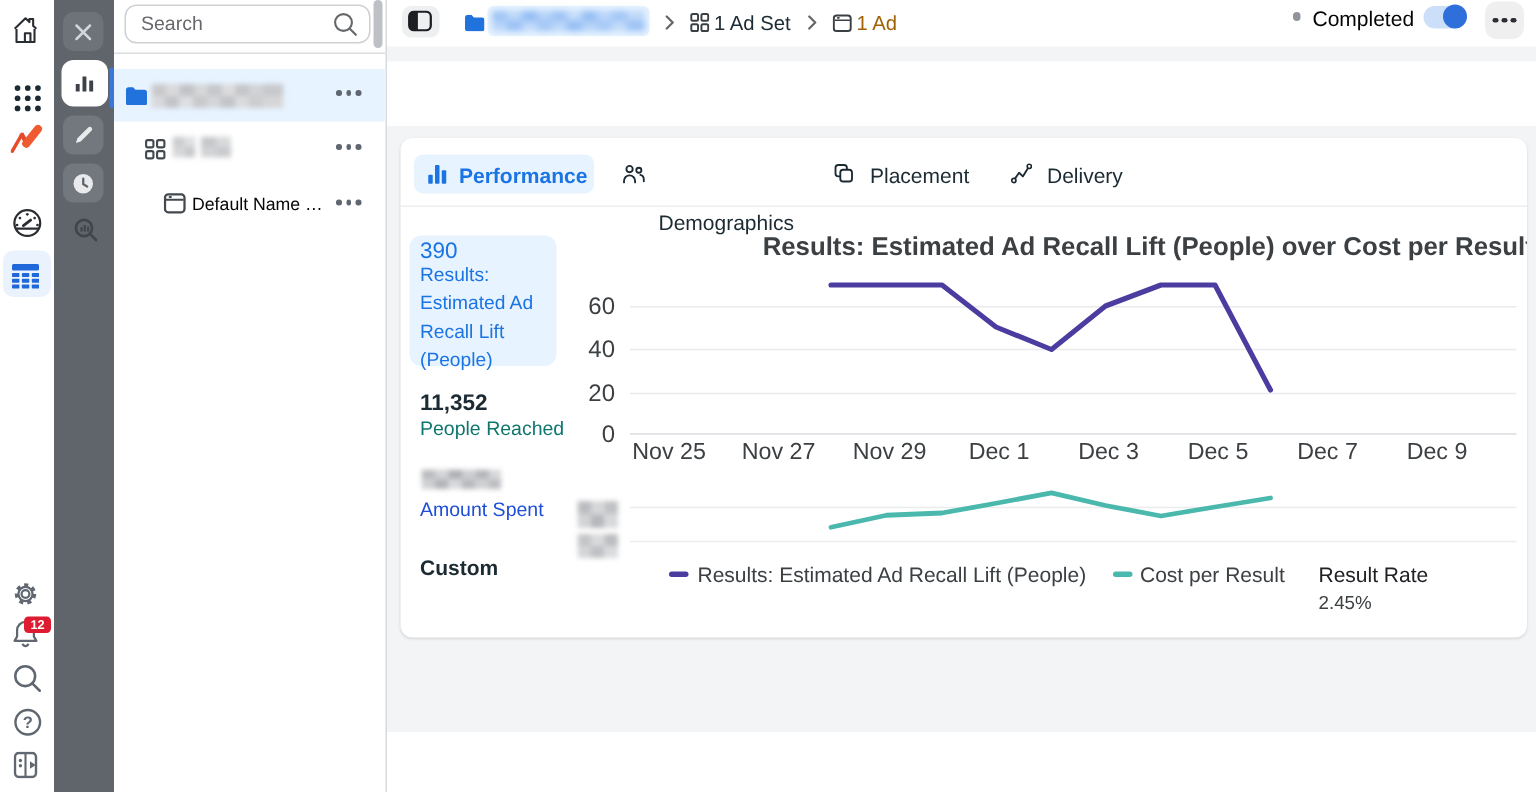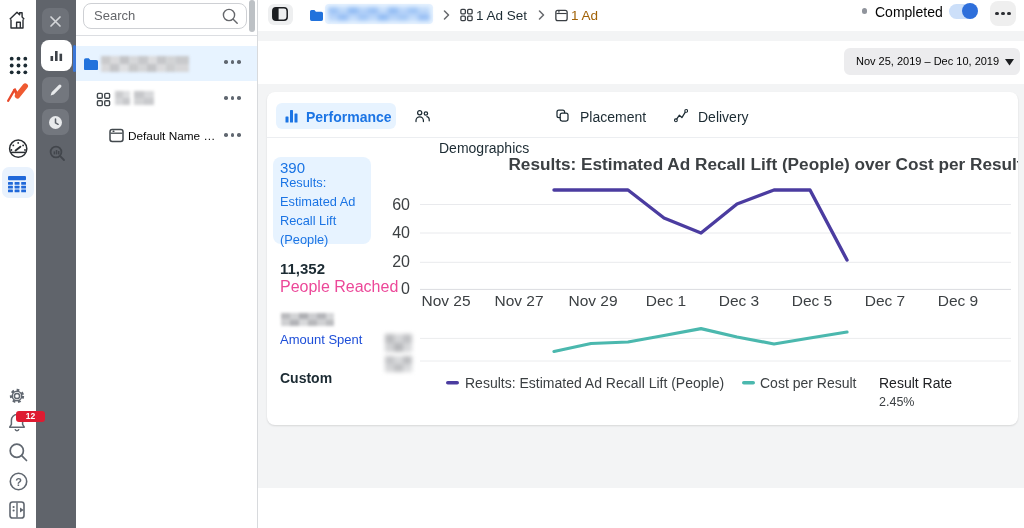--- a/index.html
+++ b/index.html
@@ -208,25 +208,20 @@
   <div class="abs" style="left:603.5px;top:8px;width:5.5px;height:5.5px;border-radius:50%;background:#90949c;"></div>
   <div class="abs" style="left:617px;top:4px;font-size:14px;color:#050505;">Completed</div>
   <div class="abs" style="left:691px;top:3.5px;width:28px;height:15px;border-radius:8px;background:#ccdff9;"></div>
   <div class="abs" style="left:704px;top:3px;width:16px;height:16px;border-radius:50%;background:#2e6fdb;"></div>
   <div class="abs" style="left:732px;top:1px;width:26px;height:25px;background:#efefef;border-radius:8px;display:flex;align-items:center;justify-content:center;gap:2.6px;">
     <i style="width:3.8px;height:3.8px;border-radius:50%;background:#2c2e33;"></i>
       <i style="width:3.8px;height:3.8px;border-radius:50%;background:#2c2e33;"></i>
       <i style="width:3.8px;height:3.8px;border-radius:50%;background:#2c2e33;"></i>
   </div>
 
-  <div class="abs" style="left:586px;top:48px;width:176px;height:27px;background:#ececee;border-radius:6px;font-size:11px;color:#050505;line-height:27px;padding-left:12px;white-space:nowrap;">Nov 25, 2019 – Dec 10, 2019
-    <svg style="position:absolute;right:6px;top:10.5px;" width="9" height="7" viewBox="0 0 9 7">
-        <path d="M0 0 H9 L4.5 6.5 Z" fill="#1c1e21"></path>
-      </svg>
-  </div>
 
   <div class="abs" id="card"></div>
 </div>
 
 <div class="abs" id="cardc" style="left:267px;top:92px;width:751px;height:333px;">
 
   <div class="abs" style="left:8.5px;top:11px;width:120px;height:26px;background:#e7f3ff;border-radius:6px;"></div>
   <svg class="abs" style="left:18px;top:17px;" width="13" height="14" viewBox="0 0 13 14">
       <g fill="#1b74e4">
         <rect x="0.5" y="7.5" width="3" height="6" rx="0.6"></rect>
@@ -254,21 +249,21 @@
       <circle cx="1.9" cy="12.3" r="1.4" fill="#fff" stroke="#1c2b33" stroke-width="1.1"></circle>
       <circle cx="12.2" cy="2.9" r="1.4" fill="#fff" stroke="#1c2b33" stroke-width="1.1"></circle>
     </svg>
   <div class="abs tabtxt" style="left:431px;top:17px;">Delivery</div>
   <div class="abs" style="left:0px;top:45px;width:751px;height:1px;background:#eceef1;"></div>
 
   <div class="abs" style="left:6px;top:65px;width:98px;height:87px;background:#e7f3ff;border-radius:8px;"></div>
   <div class="abs" style="left:13px;top:67px;font-size:15px;font-weight:normal;color:#1b74e4;">390</div>
   <div class="abs" style="left:13px;top:81px;font-size:12.8px;line-height:19px;color:#1b74e4;">Results:<br>Estimated Ad<br>Recall Lift<br>(People)</div>
   <div class="abs" style="left:13px;top:168px;font-size:15px;font-weight:bold;color:#1c2b33;">11,352</div>
-  <div class="abs" style="left:13px;top:186px;font-size:16px;color:#ec4899;">People Reached</div>
+  <div class="abs" style="left:13px;top:186px;font-size:13px;color:#0f766e;">People Reached</div>
   <svg class="mosaic" style="left:14px;top:221px;" width="53" height="13" viewBox="0 0 53 13">
     <rect x="0" y="0" width="9" height="6.5" fill="#b9babd"></rect>
       <rect x="9" y="0" width="9" height="6.5" fill="#d2d3d5"></rect>
       <rect x="18" y="0" width="9" height="6.5" fill="#aeafb3"></rect>
       <rect x="27" y="0" width="9" height="6.5" fill="#cccdd0"></rect>
       <rect x="36" y="0" width="9" height="6.5" fill="#b4b5b9"></rect>
       <rect x="45" y="0" width="8" height="6.5" fill="#d6d7d9"></rect>
     <rect x="0" y="6.5" width="9" height="6.5" fill="#cfd0d2"></rect>
       <rect x="9" y="6.5" width="9" height="6.5" fill="#b2b3b7"></rect>
       <rect x="18" y="6.5" width="9" height="6.5" fill="#d8d9db"></rect>
@@ -387,21 +382,21 @@
 
 <svg class="abs" style="left:9px;top:387.5px;" width="16" height="16" viewBox="0 0 16 16">
   <circle cx="8" cy="8" r="6" fill="none" stroke="#606770" stroke-width="2.3" stroke-dasharray="2.7 2.74"></circle>
   <circle cx="8" cy="8" r="4.7" fill="none" stroke="#606770" stroke-width="1.5"></circle>
   <circle cx="8" cy="8" r="2.6" fill="none" stroke="#606770" stroke-width="1.5"></circle>
 </svg>
 <svg class="abs" style="left:8px;top:413px;" width="18" height="19" viewBox="0 0 18 19">
   <path d="M9 1.6 a5.6 5.6 0 0 1 5.6 5.6 v4.2 l1.7 2.8 H1.7 L3.4 11.4 V7.2 a5.6 5.6 0 0 1 5.6-5.6 Z" fill="none" stroke="#606770" stroke-width="1.5" stroke-linejoin="round"></path>
   <path d="M7.1 16.2 a1.95 1.95 0 0 0 3.8 0" fill="none" stroke="#606770" stroke-width="1.5"></path>
 </svg>
-<div class="abs" style="left:16px;top:411px;width:29px;height:11px;background:#de1b31;border-radius:3px;color:#fff;font-size:8.5px;font-weight:bold;text-align:center;line-height:11px;">12</div>
+<div class="abs" style="left:16px;top:411px;width:18px;height:11px;background:#de1b31;border-radius:3px;color:#fff;font-size:8.5px;font-weight:bold;text-align:center;line-height:11px;">12</div>
 <svg class="abs" style="left:9px;top:443px;" width="19" height="19" viewBox="0 0 19 19">
     <circle cx="7.8" cy="7.8" r="6.6" fill="none" stroke="#606770" stroke-width="1.7"></circle>
     <path d="M12.7 12.7 L17.5 17.5" stroke="#606770" stroke-width="1.7" stroke-linecap="round"></path>
   </svg>
 <svg class="abs" style="left:9px;top:472px;" width="19" height="19" viewBox="0 0 19 19">
     <circle cx="9.5" cy="9.5" r="8.2" fill="none" stroke="#606770" stroke-width="1.6"></circle>
     <text x="9.5" y="13.6" text-anchor="middle" font-size="11" font-weight="bold" fill="#606770" font-family="Liberation Sans">?</text>
   </svg>
 <svg class="abs" style="left:9px;top:501px;" width="18" height="18" viewBox="0 0 18 18">
   <rect x="1" y="1" width="14" height="16" rx="2.6" fill="none" stroke="#606770" stroke-width="1.6"></rect>

